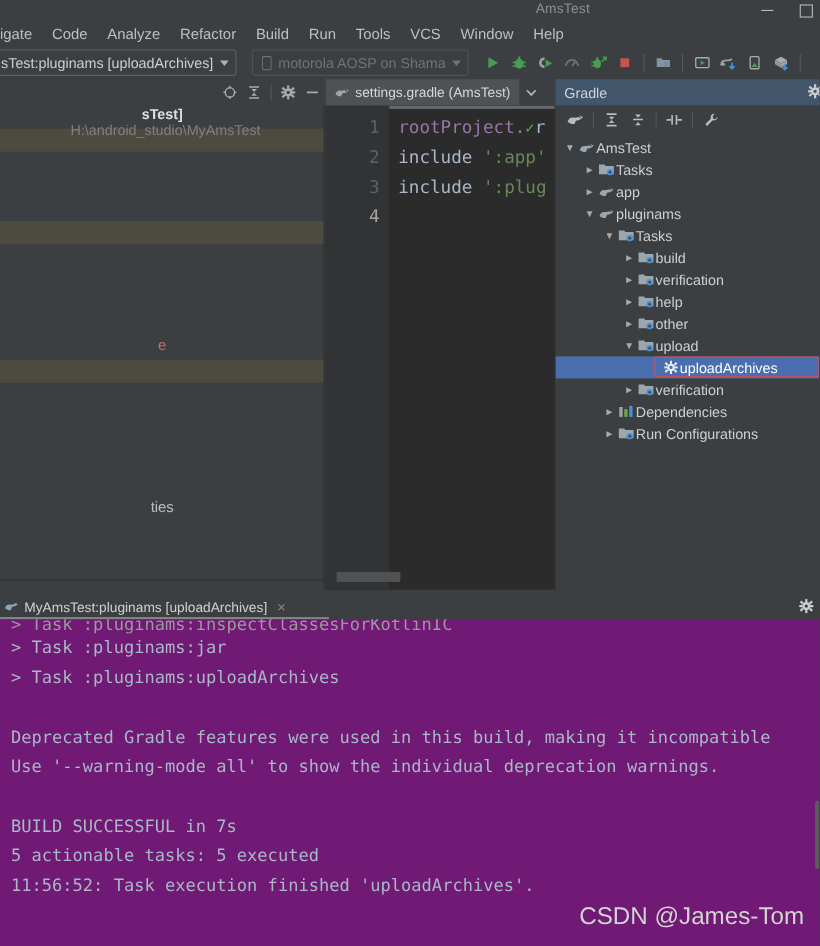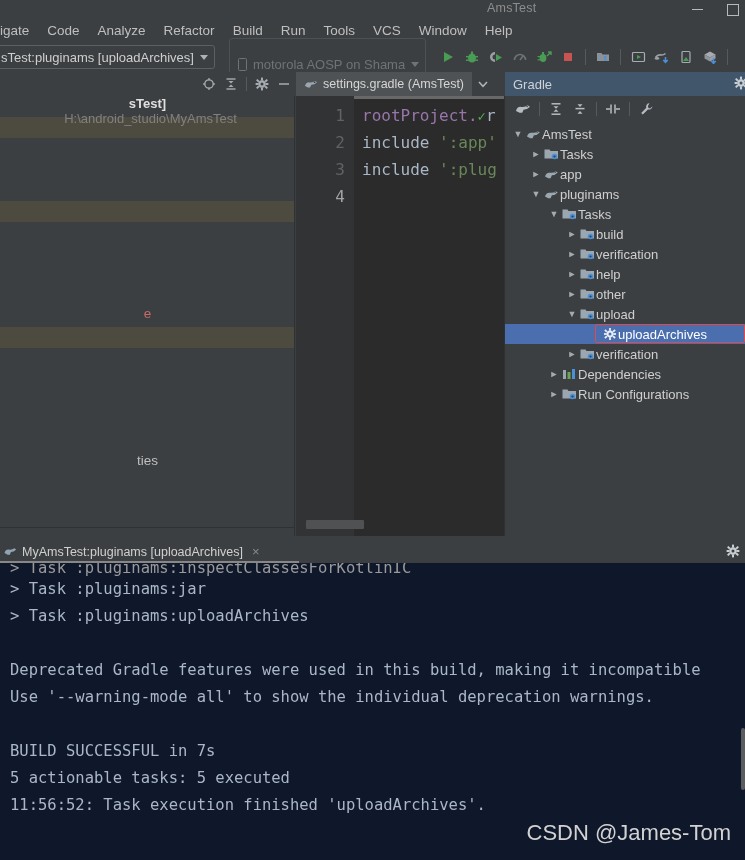--- a/index.html
+++ b/index.html
@@ -28,21 +28,21 @@
   
   .toolbar{height:30px;background:#3c3f41;display:flex;align-items:center;padding:0 0 0 0;position:relative;}
   .runconfig{
     height:22px;margin-left:-8px;display:flex;align-items:center;gap:6px;
     border:1px solid #5e6060;border-radius:3px;background:#3c3f41;
     padding:0 6px 0 8px;color:#cfcfcf;font-size:13px;white-space:nowrap;
   }
   .devicebox{
     height:22px;margin-left:14px;display:flex;align-items:center;gap:6px;
     border:1px solid #4e5153;border-radius:3px;background:#3c3f41;
-    padding:15px 6px 0 8px;color:#6f7375;font-size:13px;white-space:nowrap;
+    padding:0 6px 0 8px;color:#6f7375;font-size:13px;white-space:nowrap;
   }
   .caret{width:0;height:0;border-left:4px solid transparent;border-right:4px solid transparent;border-top:5px solid #b0b0b0;}
   .caret.dim{border-top-color:#6f7375;}
   .tb-icons{display:flex;align-items:center;gap:0;margin-left:10px;}
   .tb-ico{width:24px;height:24px;display:flex;align-items:center;justify-content:center;}
   .tb-sep{width:1px;height:16px;background:#565a5c;margin:0 5px;}
 
   
   .row-headers{position:absolute;left:0;top:72px;width:745px;height:24px;}
   .proj-head{position:absolute;left:0;top:0;width:295px;height:24px;background:#3c3f41;display:flex;align-items:center;justify-content:flex-end;gap:0;padding-right:4px;}
@@ -97,21 +97,21 @@
   .redbox{position:absolute;border:1.5px solid #e04a4a;border-radius:2px;left:90px;top:0px;width:150px;height:19px;box-sizing:border-box;pointer-events:none;}
   .gradle-vline{position:absolute;left:504px;top:96px;width:1px;height:440px;background:#2f3133;}
 
   
   .console-tabstrip{position:absolute;left:0;top:540px;width:745px;height:23px;background:#3c3f41;display:flex;align-items:center;}
   .ctab{display:flex;align-items:center;gap:5px;padding-left:4px;color:#d0d0d0;font-size:12.5px;white-space:nowrap;}
   .ctab-close{color:#8a8a8a;font-size:13px;padding-left:4px;}
   .ctab-underline{position:absolute;left:0;top:21px;width:299px;height:2px;background:#9a9a9a;opacity:.8;}
   .console-gear{position:absolute;right:5px;top:4px;}
 
-  .console{position:absolute;left:0;top:563px;width:745px;height:297px;background:#0f172a;overflow:hidden;}
+  .console{position:absolute;left:0;top:563px;width:745px;height:297px;background:#701a75;overflow:hidden;}
   .cline{height:27px;line-height:27px;white-space:pre;font-family:"DejaVu Sans Mono", monospace;font-size:15.5px;color:#a9b7c6;padding-left:10px;}
   .cline.clip{height:13px;line-height:10px;overflow:hidden;color:#9a9a9a;}
   .cline a{color:#5b8fd4;text-decoration:underline;}
   .watermark{position:absolute;right:14px;bottom:14px;color:#d2d2d2;font-size:22px;font-family:"Liberation Sans", sans-serif;}
   .c-scroll{position:absolute;right:0;top:165px;width:4px;height:62px;background:#5a5c5e;border-radius:2px;}
 
   svg{display:block;}
 </style>
 </head>
 <body>

